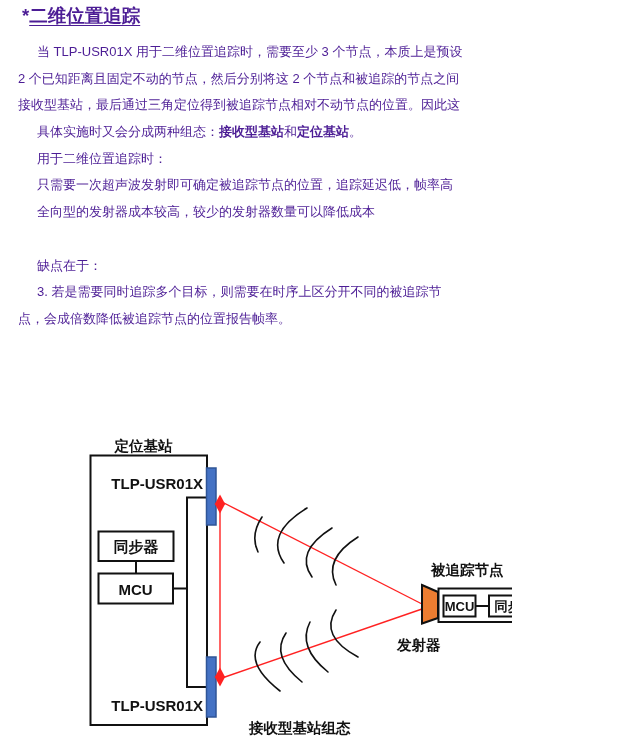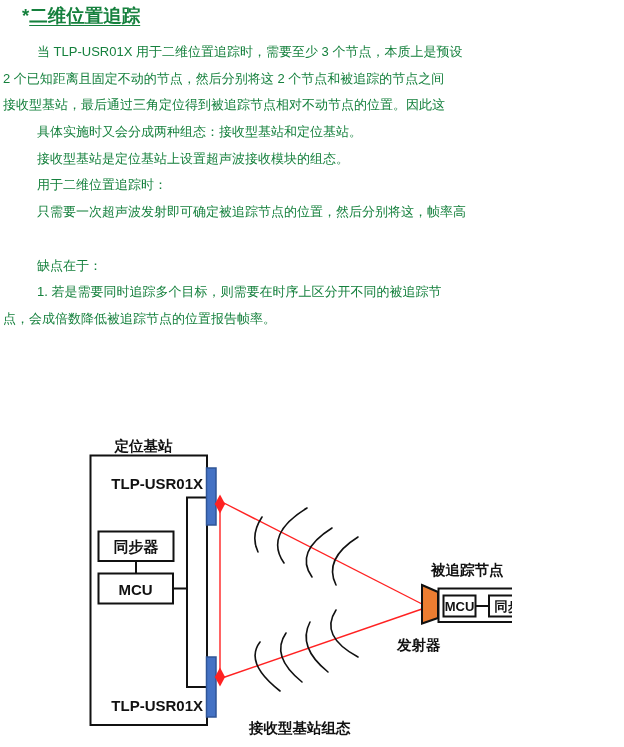--- a/index.html
+++ b/index.html
@@ -1,64 +1,64 @@
 <!DOCTYPE html>
 <html><head>
 <meta charset="utf-8">
 <style>
   html,body{margin:0;padding:0;background:#fff;}
   .page{
     position:relative;
     width:512px;height:747px;
     background:#fff;
     font-family:"Liberation Sans","DejaVu Sans",sans-serif;
-    color:#15803d;
+    color:#4c1d95;
     overflow:hidden;
   }
   .title{
     position:absolute;top:4px;left:22px;
     font-size:18.5px;font-weight:700;line-height:24px;
     white-space:nowrap;
   }
   .title .u{text-decoration:underline;text-underline-offset:3px;}
   .doc{
     position:absolute;top:39px;left:0;width:624px;
     font-size:13px;
   }
   .line{
     height:26.7px;line-height:26.7px;
-    padding-left:3px;white-space:nowrap;
+    padding-left:18px;white-space:nowrap;
   }
   .line.indent{padding-left:37px;}
-  .line b{font-weight:400;}
+  .line b{font-weight:700;}
   .diagram{position:absolute;top:430px;left:0;}
   .blk{fill:#fff;stroke:#111;stroke-width:2;}
   .cline{stroke:#111;stroke-width:2;}
   .wave{fill:none;stroke:#111;stroke-width:1.6;stroke-linecap:round;}
   .redline{fill:none;stroke-width:1.4;}
   .dlabel{font-family:"Liberation Sans","DejaVu Sans",sans-serif;font-weight:700;fill:#111;}
 </style>
 </head>
 <body>
 
 <div class="page">
 
   <div class="title"><span class="star">*</span><span class="u">二维位置追踪</span></div>
 
   <div class="doc">
     <div class="line indent">当 TLP-USR01X 用于二维位置追踪时，需要至少 3 个节点，本质上是预设</div>
     <div class="line">2 个已知距离且固定不动的节点，然后分别将这 2 个节点和被追踪的节点之间</div>
     <div class="line">接收型基站，最后通过三角定位得到被追踪节点相对不动节点的位置。因此这</div>
     <div class="line indent"><span>具体实施时又会分成两种组态：</span><b>接收型基站</b><span>和</span><b>定位基站</b><span>。</span></div>
-    <div class="line indent"><b>接收型基站</b><span>是定位基站上设置超声波接收模块的组态。</span></div>
     <div class="line indent">用于二维位置追踪时：</div>
-    <div class="line indent">只需要一次超声波发射即可确定被追踪节点的位置，然后分别将这，帧率高</div>
+    <div class="line indent">只需要一次超声波发射即可确定被追踪节点的位置，追踪延迟低，帧率高</div>
+    <div class="line indent">全向型的发射器成本较高，较少的发射器数量可以降低成本</div>
     <div class="line"></div>
     <div class="line indent">缺点在于：</div>
-    <div class="line indent">1. 若是需要同时追踪多个目标，则需要在时序上区分开不同的被追踪节</div>
+    <div class="line indent">3. 若是需要同时追踪多个目标，则需要在时序上区分开不同的被追踪节</div>
     <div class="line">点，会成倍数降低被追踪节点的位置报告帧率。</div>
   </div>
 
   <svg class="diagram" width="624" height="317" viewBox="0 430 624 317" xmlns="http://www.w3.org/2000/svg">
 
     <rect class="blk" x="90.5" y="455.5" width="116.5" height="269.5"></rect>
     <rect class="blk" x="187" y="497.5" width="20" height="189.5"></rect>
     <line class="cline" x1="136" y1="561" x2="136" y2="573.5"></line>
     <line class="cline" x1="173" y1="588.5" x2="187" y2="588.5"></line>
     <rect class="blk" x="98.5" y="531.5" width="75" height="29.5"></rect>

